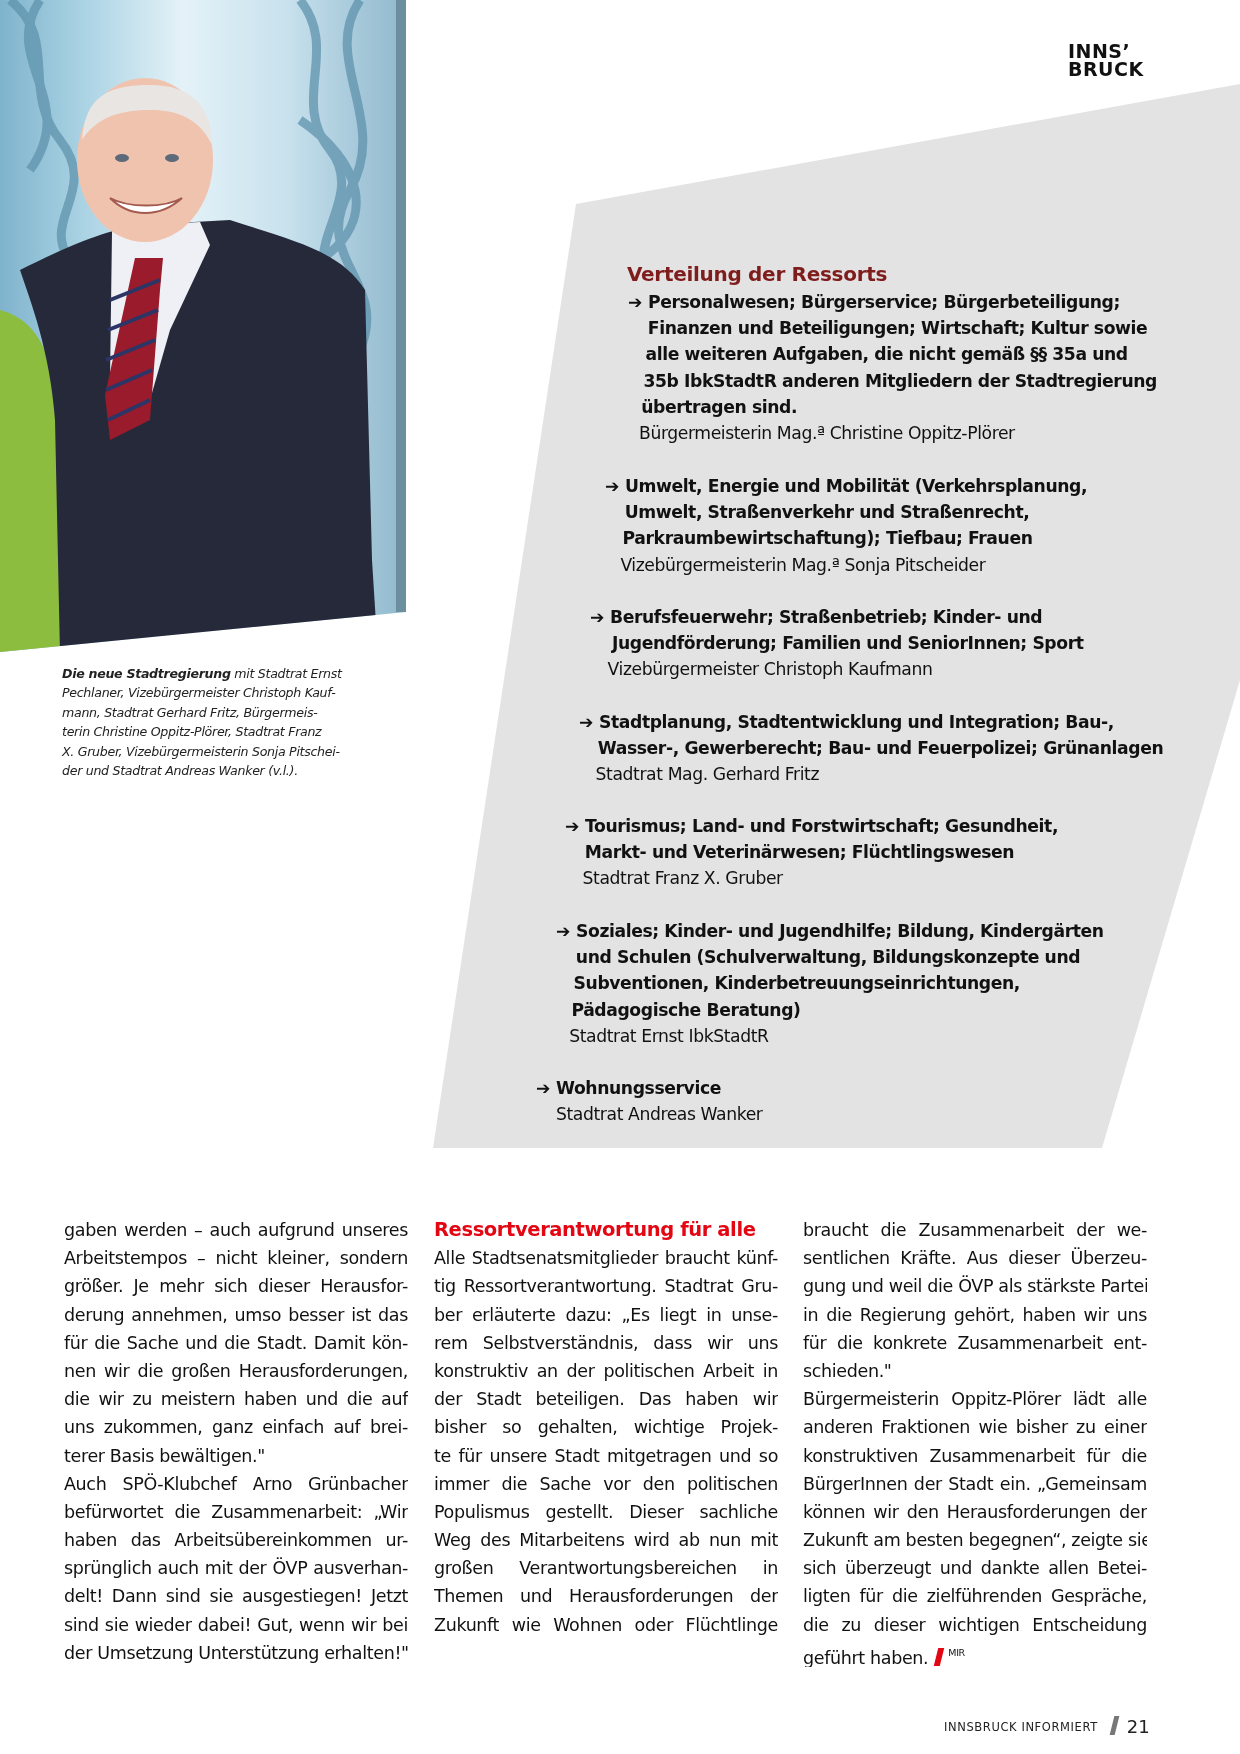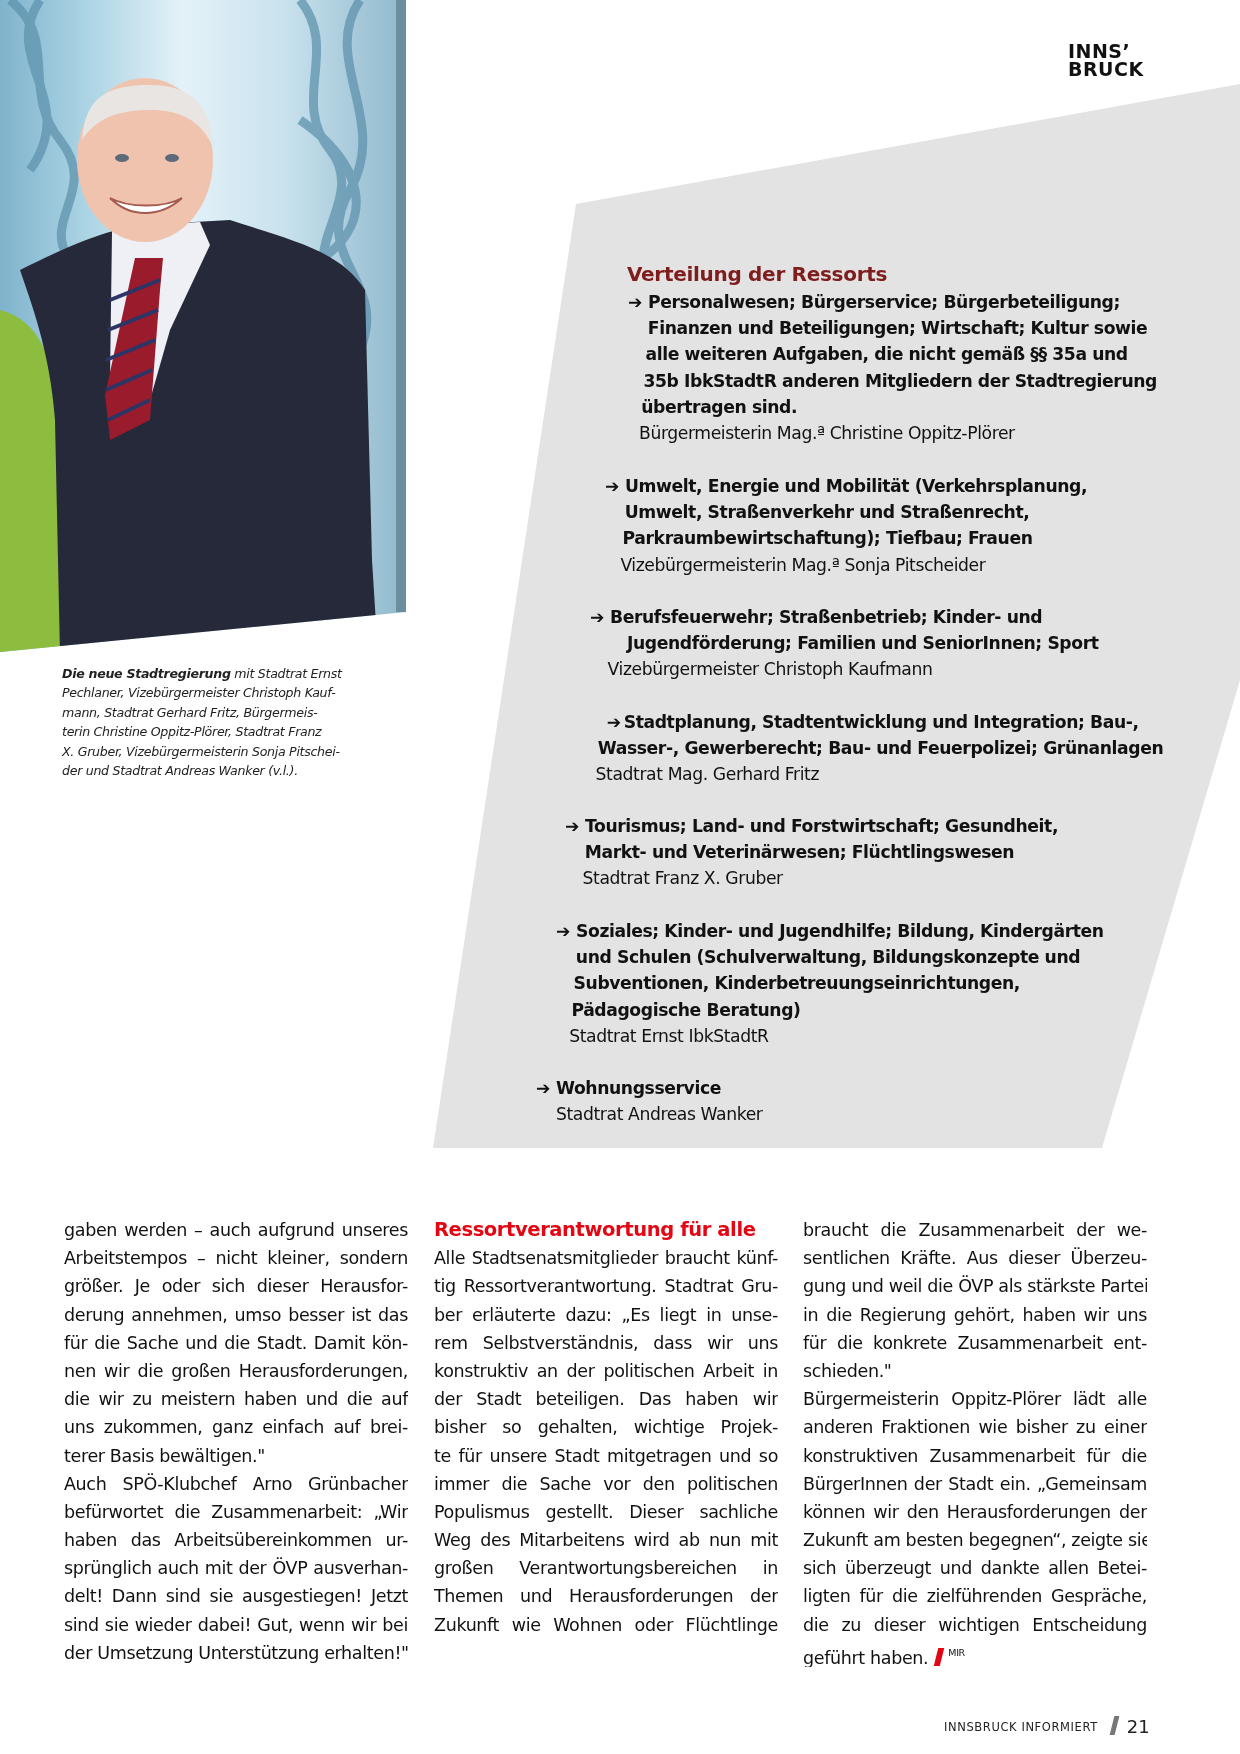--- a/index.html
+++ b/index.html
@@ -118,25 +118,25 @@
       <span class="res-owner" style="margin-left: 11px;">Bürgermeisterin Mag.ª Christine Oppitz-Plörer</span>
     </div>
     <div class="res-block" style="left: 605px; top: 473px;">
       <span class="res-line" style="margin-left: 0px;"><span class="arrow">➔</span><span>Umwelt, Energie und Mobilität (Verkehrsplanung,</span></span>
       <span class="res-line" style="margin-left: 19.8px;"><span>Umwelt, Straßenverkehr und Straßenrecht,</span></span>
       <span class="res-line" style="margin-left: 17.6px;"><span>Parkraumbewirtschaftung); Tiefbau; Frauen</span></span>
       <span class="res-owner" style="margin-left: 15.4px;">Vizebürgermeisterin Mag.ª Sonja Pitscheider</span>
     </div>
     <div class="res-block" style="left: 590px; top: 604px;">
       <span class="res-line" style="margin-left: 0px;"><span class="arrow">➔</span><span>Berufsfeuerwehr; Straßenbetrieb; Kinder- und</span></span>
-      <span class="res-line" style="margin-left: 37px; text-align: right;"><span>Jugendförderung; Familien und SeniorInnen; Sport</span></span>
+      <span class="res-line" style="margin-left: 22px; text-align: right;"><span>Jugendförderung; Familien und SeniorInnen; Sport</span></span>
       <span class="res-owner" style="margin-left: 17.6px;">Vizebürgermeister Christoph Kaufmann</span>
     </div>
     <div class="res-block" style="left: 578px; top: 709px;">
-      <span class="res-line" style="margin-left: 1px; text-align: center;"><span class="arrow">➔</span><span>Stadtplanung, Stadtentwicklung und Integration; Bau-,</span></span>
+      <span class="res-line" style="margin-left: 1px;"><span class="arrow">➔</span><span>Stadtplanung, Stadtentwicklung und Integration; Bau-,</span></span>
       <span class="res-line" style="margin-left: 19.8px;"><span>Wasser-, Gewerberecht; Bau- und Feuerpolizei; Grünanlagen</span></span>
       <span class="res-owner" style="margin-left: 17.6px;">Stadtrat Mag. Gerhard Fritz</span>
     </div>
     <div class="res-block" style="left: 565px; top: 813px;">
       <span class="res-line" style="margin-left: 0px;"><span class="arrow">➔</span><span>Tourismus; Land- und Forstwirtschaft; Gesundheit,</span></span>
       <span class="res-line" style="margin-left: 19.8px;"><span>Markt- und Veterinärwesen; Flüchtlingswesen</span></span>
       <span class="res-owner" style="margin-left: 17.6px;">Stadtrat Franz X. Gruber</span>
     </div>
     <div class="res-block" style="left: 556px; top: 918px;">
       <span class="res-line" style="margin-left: 0px;"><span class="arrow">➔</span><span>Soziales; Kinder- und Jugendhilfe; Bildung, Kindergärten</span></span>
@@ -151,21 +151,21 @@
     </div>
   </div>
 
 <div id="caption" class="abs">
   <b>Die neue Stadtregierung</b><span id="cap-rest"><span> mit Stadtrat Ernst</span><br><span>Pechlaner, Vizebürgermeister Christoph Kauf-</span><br><span>mann, Stadtrat Gerhard Fritz, Bürgermeis-</span><br><span>terin Christine Oppitz-Plörer, Stadtrat Franz</span><br><span>X. Gruber, Vizebürgermeisterin Sonja Pitschei-</span><br><span>der und Stadtrat Andreas Wanker (v.l.).</span></span>
 </div>
 
 <div id="col1" class="col">
     <span class="ln">gaben werden – auch aufgrund unseres</span>
     <span class="ln">Arbeitstempos – nicht kleiner, sondern</span>
-    <span class="ln">größer. Je oder sich dieser Herausfor-</span>
+    <span class="ln">größer. Je mehr sich dieser Herausfor-</span>
     <span class="ln">derung annehmen, umso besser ist das</span>
     <span class="ln">für die Sache und die Stadt. Damit kön-</span>
     <span class="ln">nen wir die großen Herausforderungen,</span>
     <span class="ln">die wir zu meistern haben und die auf</span>
     <span class="ln">uns zukommen, ganz einfach auf brei-</span>
     <span class="ln last">terer Basis bewältigen."</span>
     <span class="ln">Auch SPÖ-Klubchef Arno Grünbacher</span>
     <span class="ln">befürwortet die Zusammenarbeit: „Wir</span>
     <span class="ln">haben das Arbeitsübereinkommen ur-</span>
     <span class="ln">sprünglich auch mit der ÖVP ausverhan-</span>

